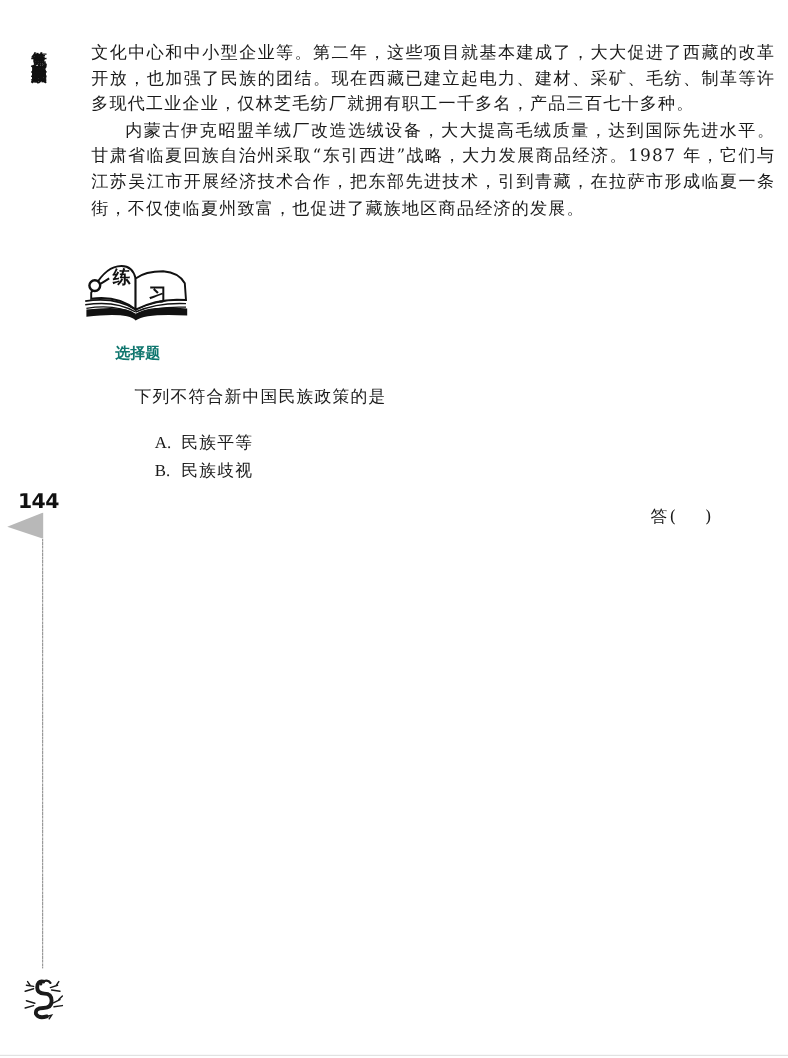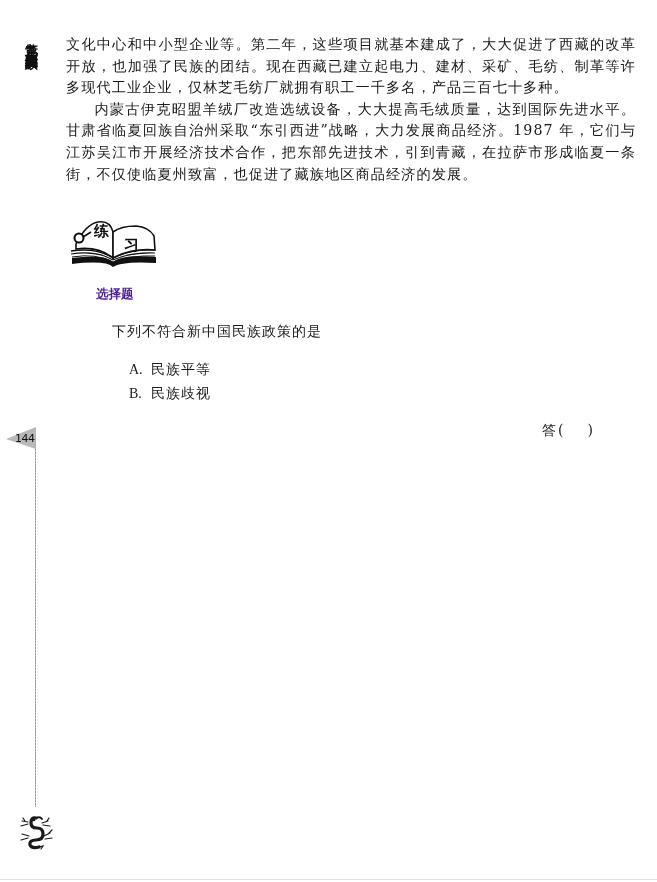--- a/index.html
+++ b/index.html
@@ -28,21 +28,21 @@
       text-orientation: upright;
       letter-spacing: 0px;
       color: #111;
     }
     .chapter-vertical .gap {
       display: inline-block;
       height: 12px;
     }
     .body-text {
       position: absolute;
-      left: 66px;
+      left: 76px;
       top: 34px;
       width: 570px;
       font-size: 14.2px;
       line-height: 21.6px;
       letter-spacing: 1.05px;
       text-align: justify;
     }
     .body-text p {
       margin: 0;
     }
@@ -61,21 +61,21 @@
       left: 96px;
       top: 284px;
       width: 520px;
     }
     .section-heading {
       font-family: "DejaVu Sans", "Liberation Sans", sans-serif;
       font-weight: bold;
       font-size: 12.5px;
       line-height: 20px;
       margin: 0;
-      color: #4c1d95;
+      color: #0f766e;
     }
     .question-stem {
       font-size: 14px;
       line-height: 22px;
       letter-spacing: 1px;
       margin: 16px;
     }
     .options {
       list-style: none;
       margin: 12px;
@@ -106,24 +106,24 @@
     .page-tab {
       position: absolute;
       left: 6px;
       top: 427px;
       width: 32px;
       height: 22px;
     }
     .page-number {
       position: absolute;
       left: 15px;
-      top: 432px;
+      top: 408px;
       font-family: "DejaVu Sans", "Liberation Sans", sans-serif;
-      font-weight: normal;
-      font-size: 11px;
+      font-weight: bold;
+      font-size: 17px;
       letter-spacing: -0.5px;
       color: #111;
     }
     .margin-rule {
       position: absolute;
       left: 35px;
       top: 449px;
       width: 1px;
       height: 358px;
       background: repeating-linear-gradient(to bottom, #9a9a9a 0 2px, #c6c6c6 2px 3px);

